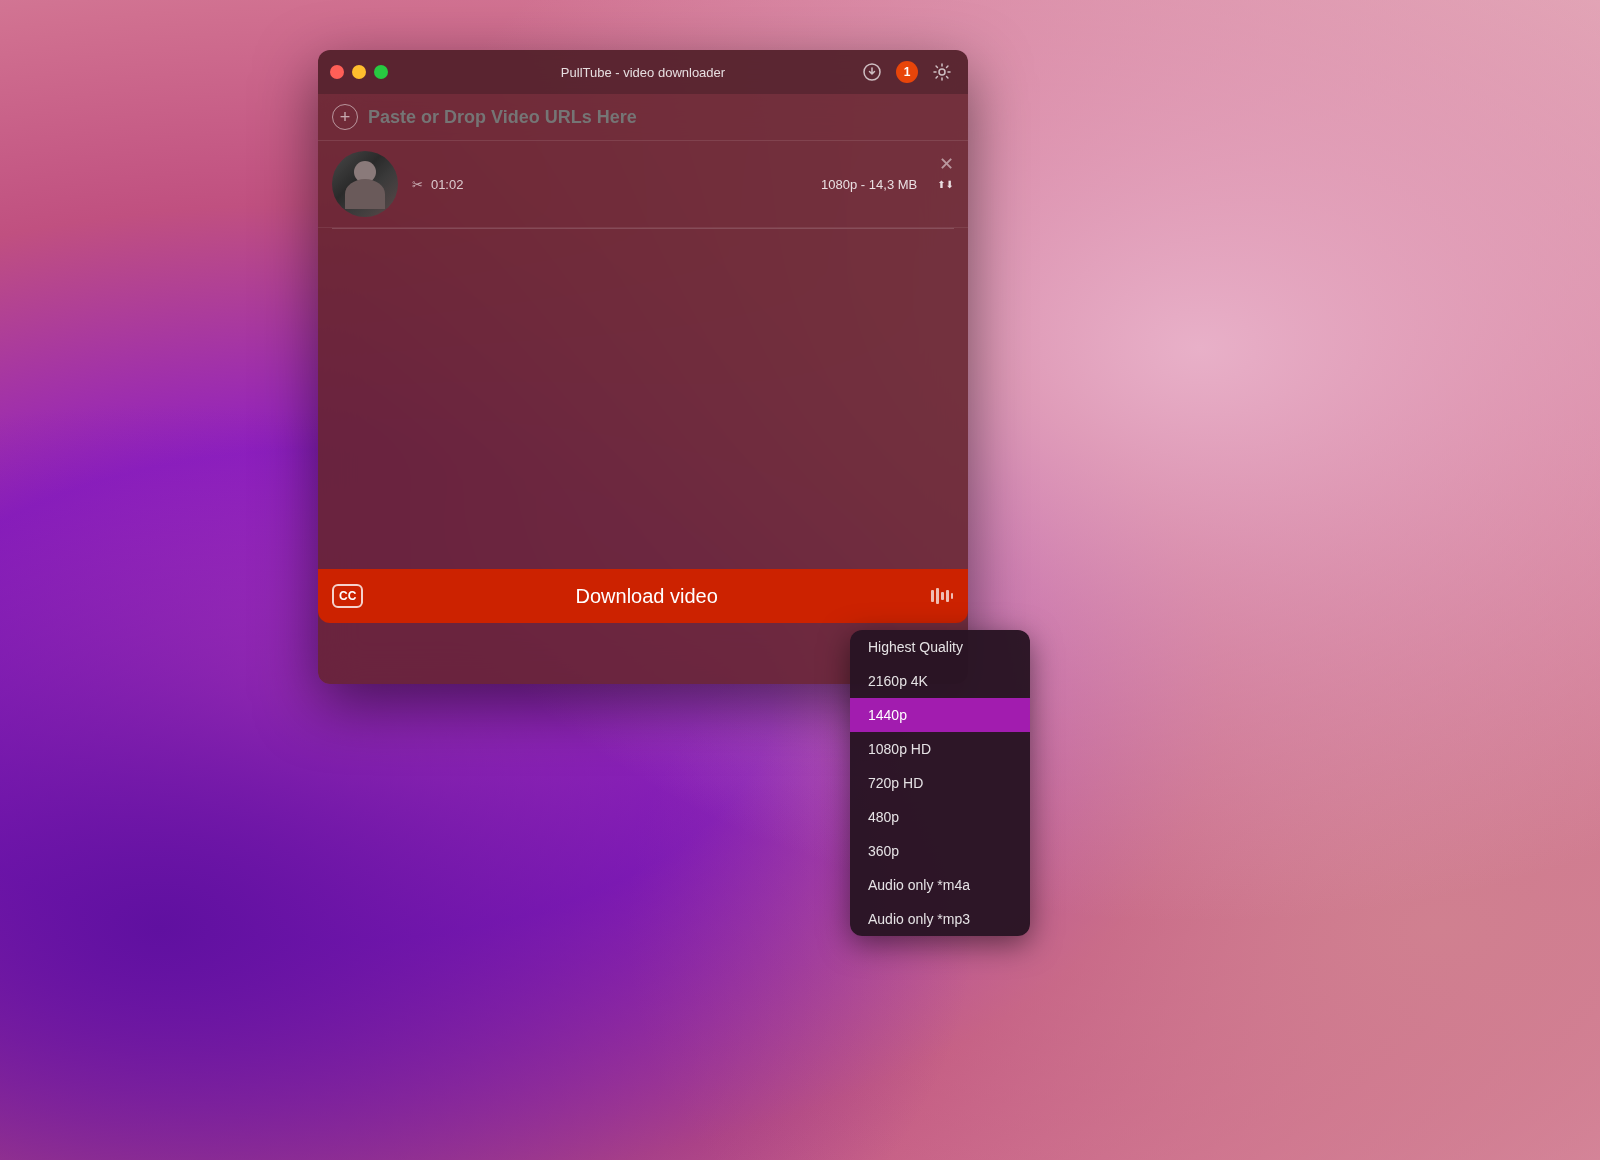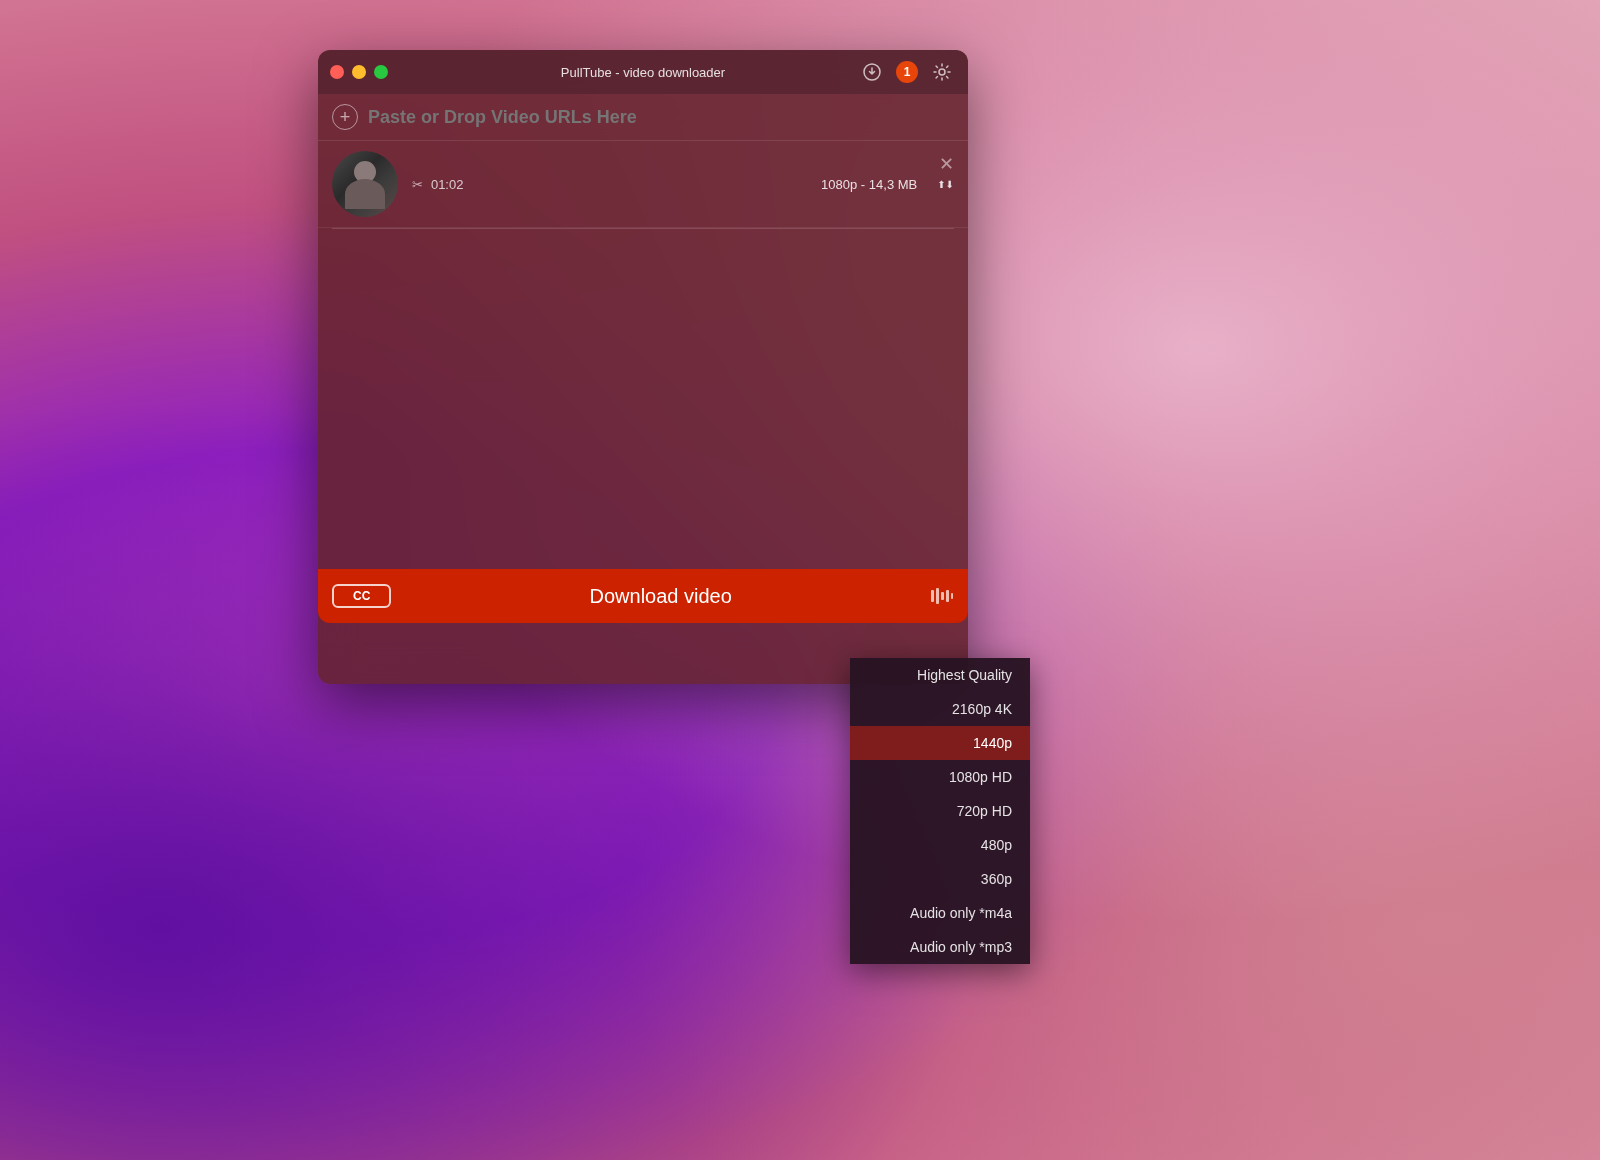--- a/index.html
+++ b/index.html
@@ -247,21 +247,21 @@
       padding: 0 14px;
       gap: 12px;
     }
 
     .cc-btn {
       border: 2px solid rgba(255,255,255,0.8);
       border-radius: 6px;
       color: white;
       font-size: 12px;
       font-weight: bold;
-      padding: 3px 19px;
+      padding: 3px 5px;
       cursor: pointer;
     }
 
     .download-btn-text {
       flex: 1;
       text-align: center;
       color: white;
       font-size: 20px;
       font-weight: 400;
     }
@@ -271,40 +271,39 @@
       font-size: 11px;
       cursor: pointer;
       display: flex;
       align-items: center;
       gap: 1px;
     }
 
     
     .dropdown-menu {
       position: absolute;
-      top: 658px;
+      top: 630px;
       left: 850px;
       background: rgba(40, 20, 35, 0.97);
-      border-radius: 0;
+      border-radius: 12px;
       box-shadow: 0 8px 30px rgba(0,0,0,0.5);
       overflow: hidden;
       min-width: 180px;
       z-index: 100;
-      text-align: right;
     }
 
     .dropdown-item {
       padding: 9px 18px;
       color: rgba(255,255,255,0.88);
       font-size: 14px;
       cursor: pointer;
     }
 
     .dropdown-item.selected {
-      background: #7f1d1d;
+      background: #a21caf;
       color: white;
     }
 
     .content-area {
       height: 340px;
     }
   </style>
 </head>
 <body>
 

